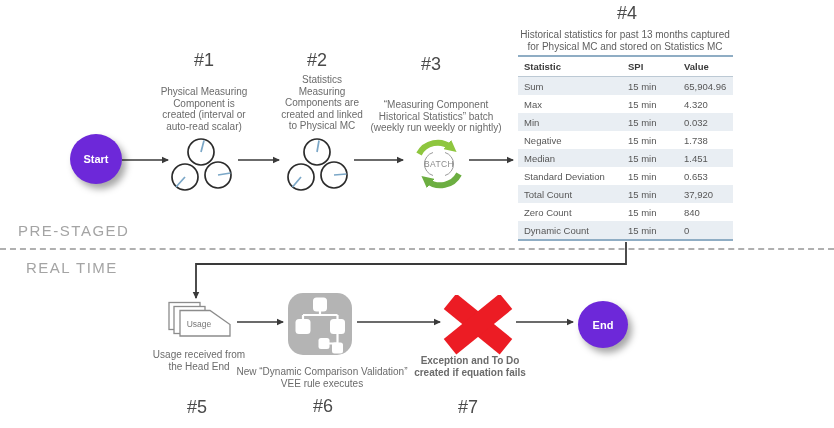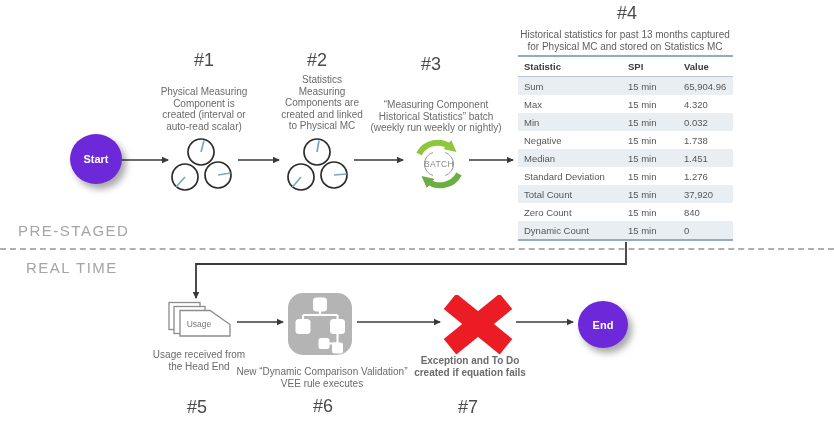--- a/index.html
+++ b/index.html
@@ -163,21 +163,21 @@
       <div class="col-value">1.738</div>
     </div>
     <div class="t-row alt">
       <div class="col-stat">Median</div>
       <div class="col-spi">15 min</div>
       <div class="col-value">1.451</div>
     </div>
     <div class="t-row">
       <div class="col-stat">Standard Deviation</div>
       <div class="col-spi">15 min</div>
-      <div class="col-value">1.276</div>
+      <div class="col-value">0.653</div>
     </div>
     <div class="t-row alt">
       <div class="col-stat">Total Count</div>
       <div class="col-spi">15 min</div>
       <div class="col-value">37,920</div>
     </div>
     <div class="t-row">
       <div class="col-stat">Zero Count</div>
       <div class="col-spi">15 min</div>
       <div class="col-value">840</div>

